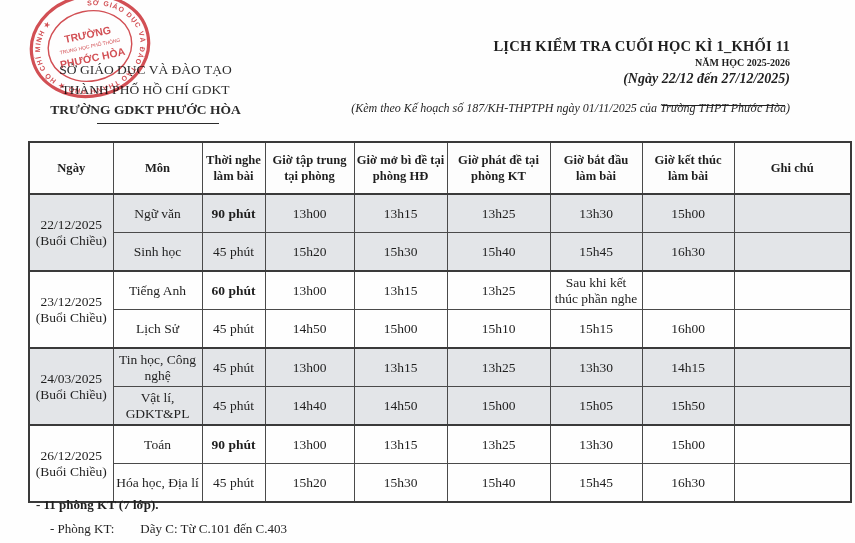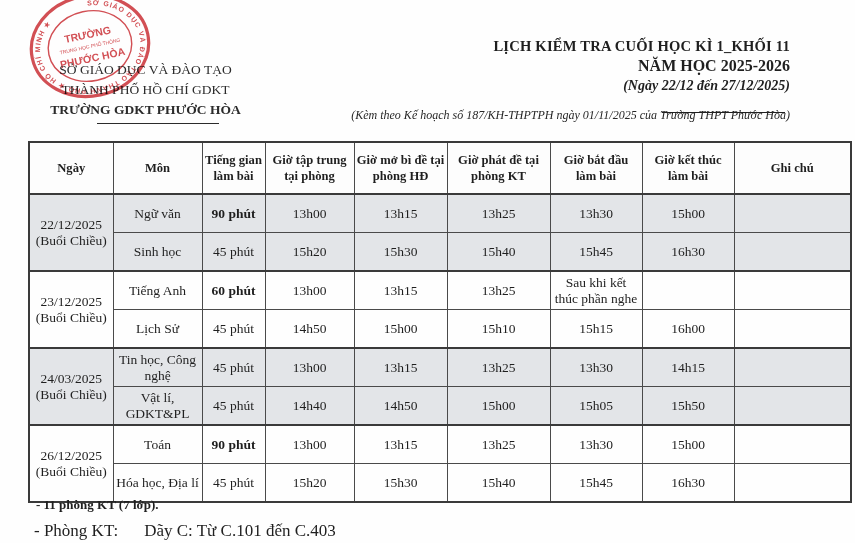--- a/index.html
+++ b/index.html
@@ -9,21 +9,21 @@
   }
   
   .org-block{position:absolute;left:38px;top:60px;width:215px;text-align:center;
     font-size:13.5px;line-height:20px;color:#2b2b2b;}
   .org-block .l3{font-weight:bold;}
   .org-rule{width:122px;height:0;border-top:1.6px solid #2b2b2b;margin:3px auto 0 auto;position:relative;left:12px;}
   .stamp{position:absolute;left:24px;top:-4px;width:140px;height:112px;
     opacity:.82;mix-blend-mode:multiply;pointer-events:none;}
   .title-block{position:absolute;left:335px;top:38px;width:455px;text-align:right;}
   .title-block .t1{font-size:14.6px;font-weight:bold;letter-spacing:.2px;}
-  .title-block .t2{font-size:16px;font-weight:bold;margin-top:2px;}
+  .title-block .t2{font-size:10px;font-weight:bold;margin-top:2px;}
   .title-block .t3{font-size:14px;font-weight:bold;font-style:italic;margin-top:3px;}
   .title-block .t3 .ul{border-bottom:1.5px solid #1f1f1f;padding-bottom:19px;}
   .title-block .t4{font-size:12px;font-style:italic;margin-top:14px;color:#262626;}
   
   table.sched{
     position:absolute;left:28px;top:141px;width:822px;
     border-collapse:collapse;table-layout:fixed;
     border:2.2px solid #3a3a3a;
   }
   table.sched th,table.sched td{
@@ -35,21 +35,21 @@
     border-bottom:2.2px solid #3a3a3a;background:#fdfdfd;
   }
   table.sched td{height:35px;font-size:13.5px;line-height:1.15;}
   tr.block-start td{border-top:2.2px solid #3a3a3a;}
   tr.shaded td{background:#e3e5e8;}
   td.datecell{font-size:13.5px;line-height:1.25;}
   td.bold{font-weight:bold;}
   td.small-note{font-size:11px;line-height:1.2;}
   
   .foot1{position:absolute;left:36px;top:497px;font-size:13px;font-weight:bold;}
-  .foot2{position:absolute;left:34px;top:521px;font-size:17px;}
+  .foot2{position:absolute;left:50px;top:521px;font-size:13px;}
   .foot2 .val{margin-left:26px;}
 </style>
 </head>
 <body>
 
 <div class="page">
 
   <div class="org-block">
     <div class="l1">SỞ GIÁO DỤC VÀ ĐÀO TẠO</div>
     <div class="l2">THÀNH PHỐ HỒ CHÍ GDKT</div>
@@ -89,21 +89,21 @@
         <col style="width:93px">
         <col style="width:103px">
       <col style="width:92px">
         <col style="width:92px">
         <col style="width:117px">
     </colgroup>
     <thead>
       <tr>
         <th>Ngày</th>
         <th>Môn</th>
-        <th>Tiếng gian làm bài</th>
+        <th>Thời nghe làm bài</th>
         <th>Giờ tập trung tại phòng</th>
         <th>Giờ mở bì đề tại phòng HĐ</th>
         <th>Giờ phát đề tại phòng KT</th>
         <th>Giờ bắt đầu làm bài</th>
         <th>Giờ kết thúc làm bài</th>
         <th>Ghi chú</th>
       </tr>
     </thead>
     <tbody>
 

